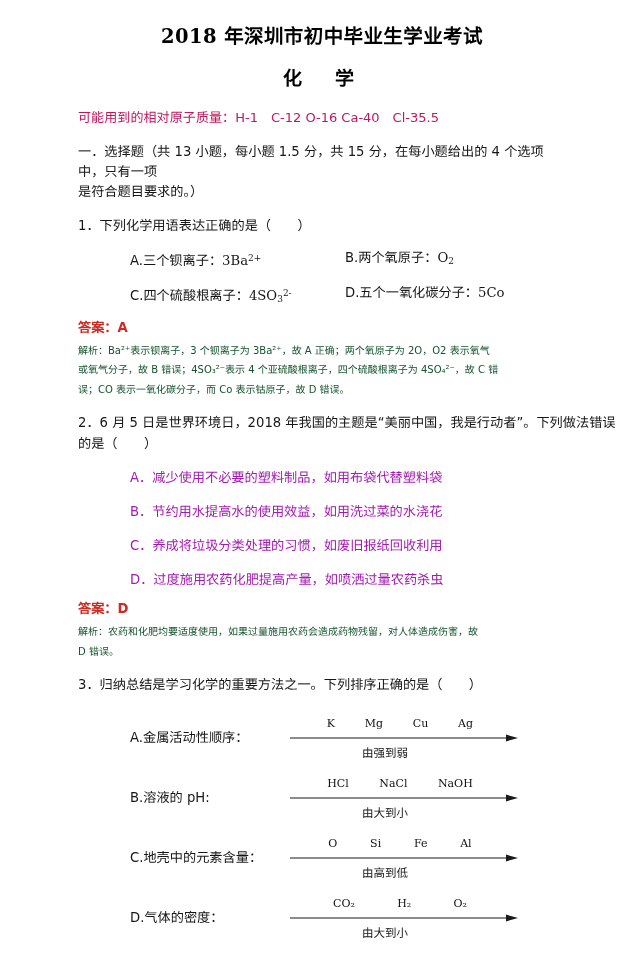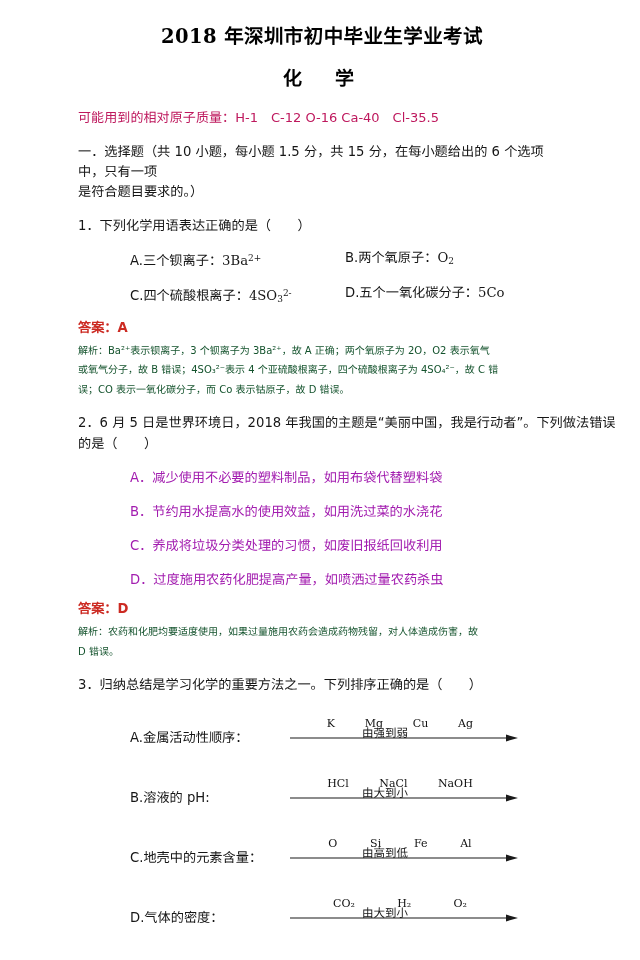--- a/index.html
+++ b/index.html
@@ -143,42 +143,42 @@
   }
   .arrow-line {
     position: absolute;
     top: 17px;
     left: 0;
     width: 228px;
     height: 9px;
   }
   .arrow-desc {
     position: absolute;
-    top: 7px;
+    top: 27px;
     left: 0;
     width: 190px;
     text-align: center;
     font-size: 11.5px;
     color: #161616;
   }
 </style>
 </head>
 <body>
 
 <div class="page">
 
   <h1 class="doc-title">2018 年深圳市初中毕业生学业考试</h1>
   <h2 class="doc-subtitle">化　学</h2>
 
   <p class="atomic-line">
     <span>可能用到的相对原子质量：</span><span class="mass">H-1　C-12 O-16 Ca-40　Cl-35.5</span>
   </p>
 
   <div class="section-head">
-    <div>一．选择题（共 10 小题，每小题 1.5 分，共 15 分，在每小题给出的 6 个选项中，只有一项</div>
+    <div>一．选择题（共 13 小题，每小题 1.5 分，共 15 分，在每小题给出的 4 个选项中，只有一项</div>
     <div>是符合题目要求的。）</div>
   </div>
 
   <p class="question">1．下列化学用语表达正确的是（　　）</p>
 
   <div class="opt-row">
     <div class="opt-a">
       <span>A.三个钡离子：</span><span class="sci"><span>3Ba</span><sup>2+</sup></span>
     </div>
     <div class="opt-b">

